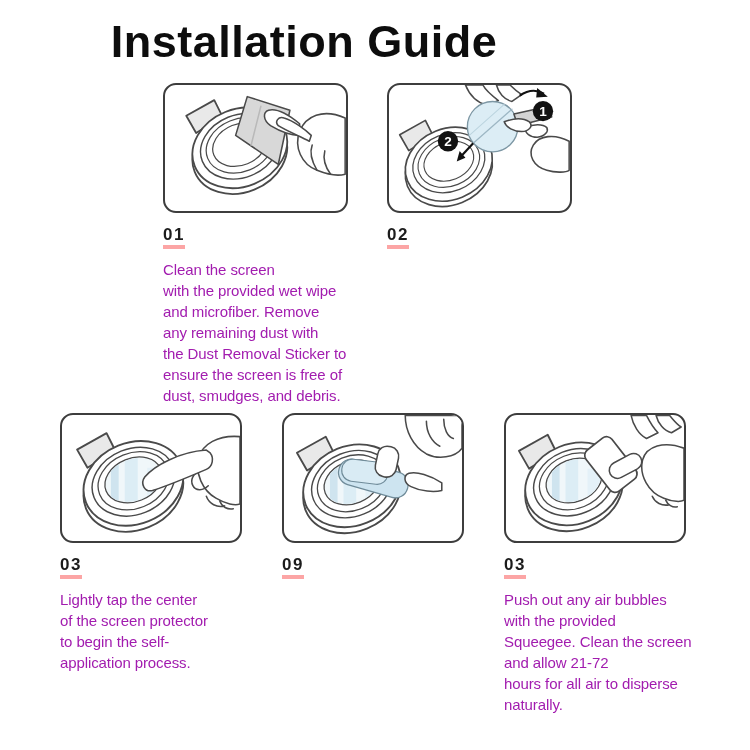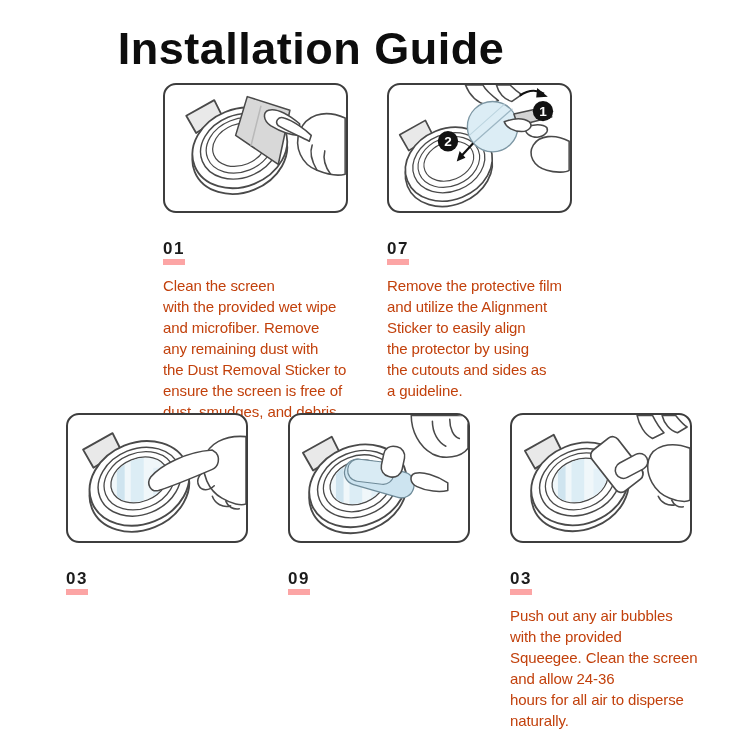--- a/index.html
+++ b/index.html
@@ -1,46 +1,46 @@
 <!DOCTYPE html>
 <html><head>
 <meta charset="utf-8">
 <style>
   html,body { margin:0; padding:0; background:#ffffff; }
   .page {
     position:relative; width:750px; height:750px; background:#ffffff;
     font-family:"Liberation Sans", sans-serif; overflow:hidden;
   }
   .title {
-    position:absolute; top:16px; left:0; width:608px; margin:7px;
+    position:absolute; top:16px; left:0; width:608px; margin:0;
     text-align:center; font-size:45px; font-weight:700;
     letter-spacing:0.5px; color:#0d0d0d;
   }
   .row { position:absolute; display:flex; }
   .row1 { left:163px; top:83px; gap:39px; }
-  .row2 { left:66px;  top:413px; gap:40px; }
+  .row2 { left:60px;  top:413px; gap:40px; }
   .step { display:flex; flex-direction:column; align-items:flex-start; }
   .row1 .step { width:185px; }
   .row2 .step { width:182px; }
   .fig {
     width:100%; height:130px; box-sizing:border-box;
     border:2px solid #3d3d3d; border-radius:13px; background:#fff;
     overflow:hidden;
   }
   .fig svg { width:100%; height:100%; display:block; }
   .numwrap { margin-top:13px; }
   .num {
     display:inline-block; font-size:17px; font-weight:bold; line-height:1;
     color:#1c1c1c; letter-spacing:1.5px;
-    border-bottom:6px solid #fca5a5; padding-bottom:2px;margin-top:14px;
+    border-bottom:4px solid #fca5a5; padding-bottom:2px;
   }
   .desc {
     margin:10px 0 0 0; width:212px;
     font-size:15px; line-height:21px; letter-spacing:-0.1px;
-    color:#c2410c; white-space:pre-line;
+    color:#a21caf; white-space:pre-line;
   }
   .hiddendefs { position:absolute; width:0; height:0; overflow:hidden; }
 </style>
 </head>
 <body>
 
 <svg class="hiddendefs" aria-hidden="true">
   <defs>
     <clipPath id="scrclip">
       <ellipse cx="78" cy="70" rx="33" ry="24" transform="rotate(-22 78 70)"></ellipse>
@@ -140,27 +140,21 @@
           <g>
             <circle cx="158" cy="27" r="10.5" fill="#121212"></circle>
             <text x="158" y="32" text-anchor="middle" font-size="14" font-weight="bold" fill="#ffffff" font-family="Liberation Sans, sans-serif">1</text>
           </g>
           <g>
             <circle cx="60" cy="58" r="10.5" fill="#121212"></circle>
             <text x="60" y="63" text-anchor="middle" font-size="14" font-weight="bold" fill="#ffffff" font-family="Liberation Sans, sans-serif">2</text>
           </g>
         </svg>
       </div>
-      <div class="numwrap"><span class="num">07</span></div>
-      <p class="desc">Remove the protective film
-and utilize the Alignment
-Sticker to easily align
-the protector by using
-the cutouts and sides as
-a guideline.</p>
+      <div class="numwrap"><span class="num">02</span></div>
     </div>
   </div>
 
   <div class="row row2">
 
     <div class="step">
       <div class="fig">
         <svg viewBox="0 0 185 130">
           <g>
             <use href="#watch-glass" transform="translate(4,4) scale(0.9)"></use>
@@ -170,20 +164,24 @@
               <path d="M185,22 C162,20 146,30 142,44 C138,60 146,78 160,86 C170,92 180,94 185,92 Z"></path>
               <path d="M150,84 c3,8 11,12 19,10" fill="none"></path>
               <path d="M164,89 c2,6 8,9 14,8" fill="none"></path>
               <path d="M144,58 c-8,2 -11,9 -8,15 c3,6 11,5 16,0" fill="none"></path>
             </g>
             <path d="M150,36 C122,38 96,52 86,64 C81,71 86,80 94,78 C110,73 136,62 150,56 C157,53 158,44 154,39 Z"></path>
           </g>
         </svg>
       </div>
       <div class="numwrap"><span class="num">03</span></div>
+      <p class="desc">Lightly tap the center
+of the screen protector
+to begin the self-
+application process.</p>
     </div>
 
     <div class="step">
       <div class="fig">
         <svg viewBox="0 0 185 130">
           <g>
             <use href="#watch-glass" transform="translate(2,8) scale(0.88)"></use>
           </g>
           <g>
             <rect x="56" y="52" width="74" height="27" rx="13" transform="rotate(16 93 65)" fill="#cde4f0" stroke="#6f8b99" stroke-width="1.3"></rect>
@@ -219,19 +217,19 @@
               <path d="M152,84 c3,7 10,10 17,9" fill="none"></path>
               <path d="M166,88 c2,5 7,8 12,7" fill="none"></path>
             </g>
           </g>
         </svg>
       </div>
       <div class="numwrap"><span class="num">03</span></div>
       <p class="desc">Push out any air bubbles
 with the provided
 Squeegee. Clean the screen
-and allow 24-36
+and allow 21-72
 hours for all air to disperse
 naturally.</p>
     </div>
   </div>
 
 </div>
 
 </body></html>

